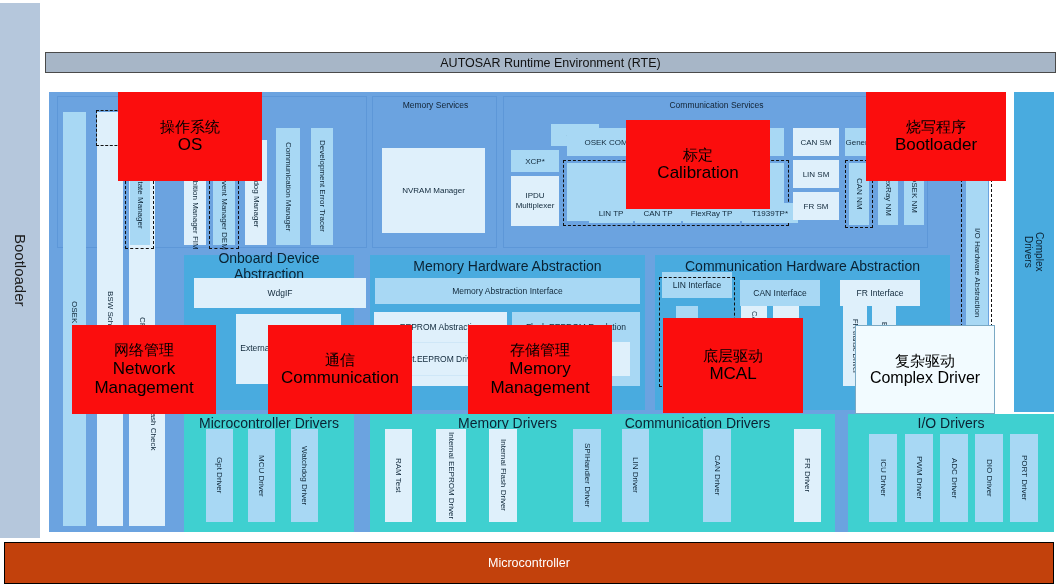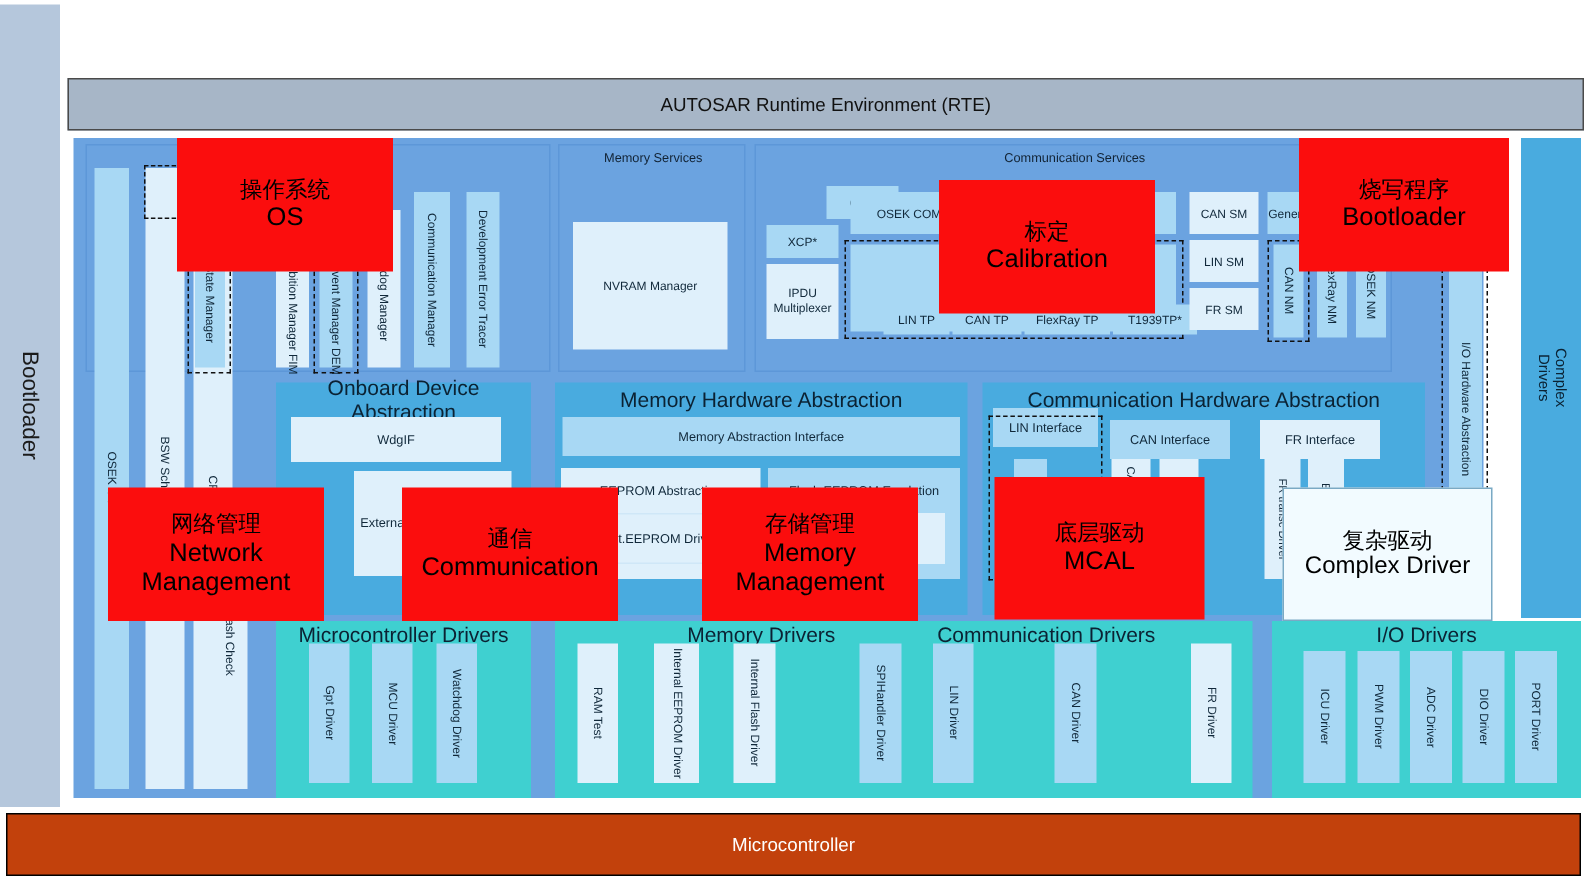--- a/index.html
+++ b/index.html
@@ -76,21 +76,21 @@
 </head>
 <body>
 
 <div id="stage">
 
   <div class="abs bootcol ctr" style="left:0px;top:3px;width:40px;height:535px;">
     <span class="vtxt">Bootloader</span>
   </div>
 
 
-  <div class="abs rte ctr" style="left:45px;top:52px;width:1011px;height:35px;text-align:right;">
+  <div class="abs rte ctr" style="left:45px;top:52px;width:1011px;height:21px;text-align:right;">
     <span>AUTOSAR Runtime Environment (RTE)</span>
   </div>
 
   <div class="abs bsw-outer" style="left:49px;top:92px;width:940px;height:440px;"></div>
 
   <div class="abs grp-cdrv ctr" style="left:1014px;top:92px;width:40px;height:320px;">
     <span class="vtxt" style="font-size:10px;color:#0b2233;white-space:pre;">Complex
 Drivers</span>
   </div>
 
@@ -211,21 +211,21 @@
   </div>
   <div class="abs mod ctr" style="left:904px;top:163px;width:20px;height:62px;">
     <span class="vtxt">OSEK NM</span>
   </div>
 
   <div class="abs grp-mid" style="left:184px;top:255px;width:170px;height:155px;">
     <div class="abs ctr" style="left:0;top:4px;width:170px;height:14px;">
       <span class="grp-title-dark">Onboard Device Abstraction</span>
     </div>
   </div>
-  <div class="abs mod-lite ctr" style="left:194px;top:278px;width:140px;height:30px;">
+  <div class="abs mod-lite ctr" style="left:194px;top:278px;width:172px;height:30px;">
     <span style="font-size:8.5px;">WdgIF</span>
   </div>
   <div class="abs mod-lite ctr" style="left:236px;top:314px;width:105px;height:70px;">
     <span style="font-size:8.5px;white-space:pre-line;line-height:1.3;">External Watchdog Driver</span>
   </div>
 
   <div class="abs grp-mid" style="left:370px;top:255px;width:275px;height:155px;">
     <div class="abs ctr" style="left:0;top:4px;width:275px;height:14px;">
       <span class="grp-title-dark">Memory Hardware Abstraction</span>
     </div>

